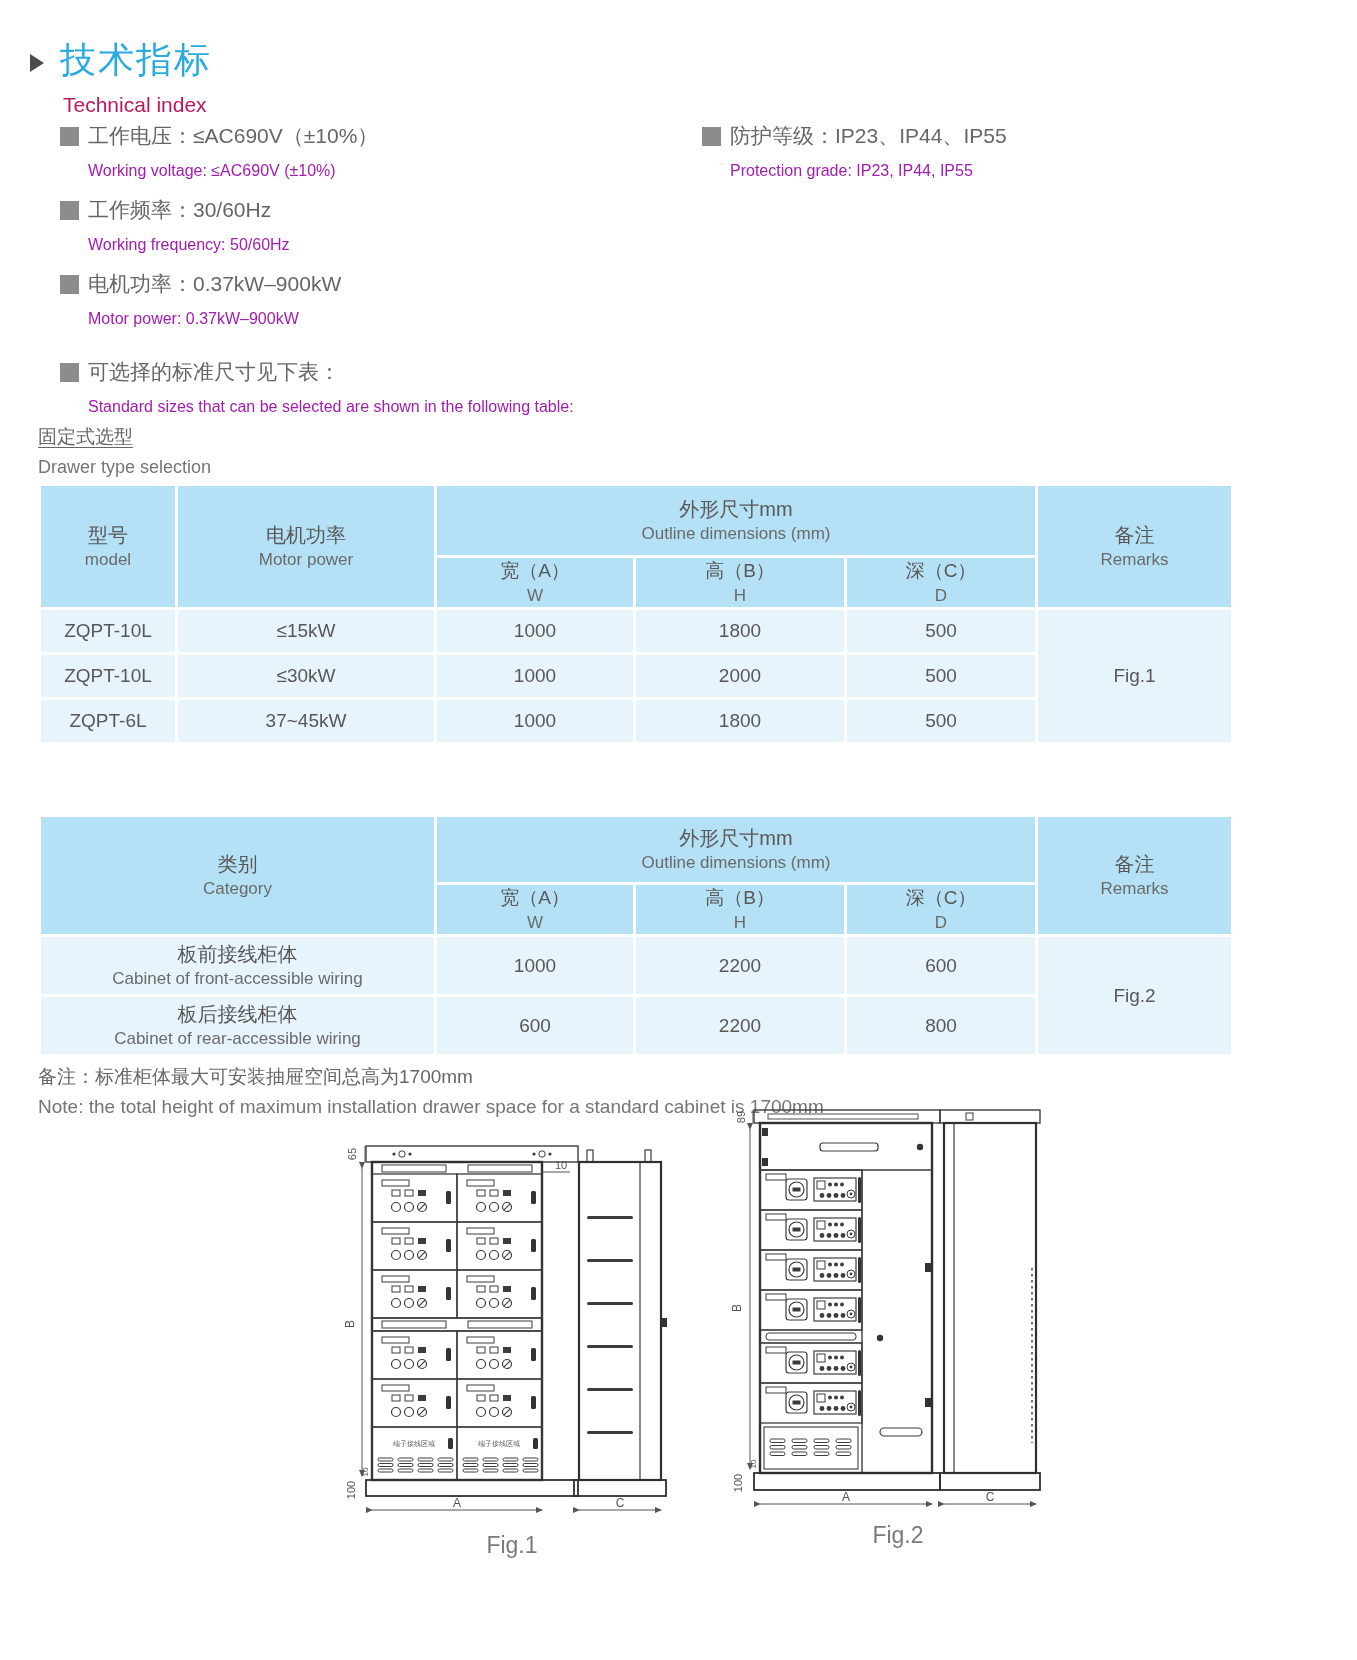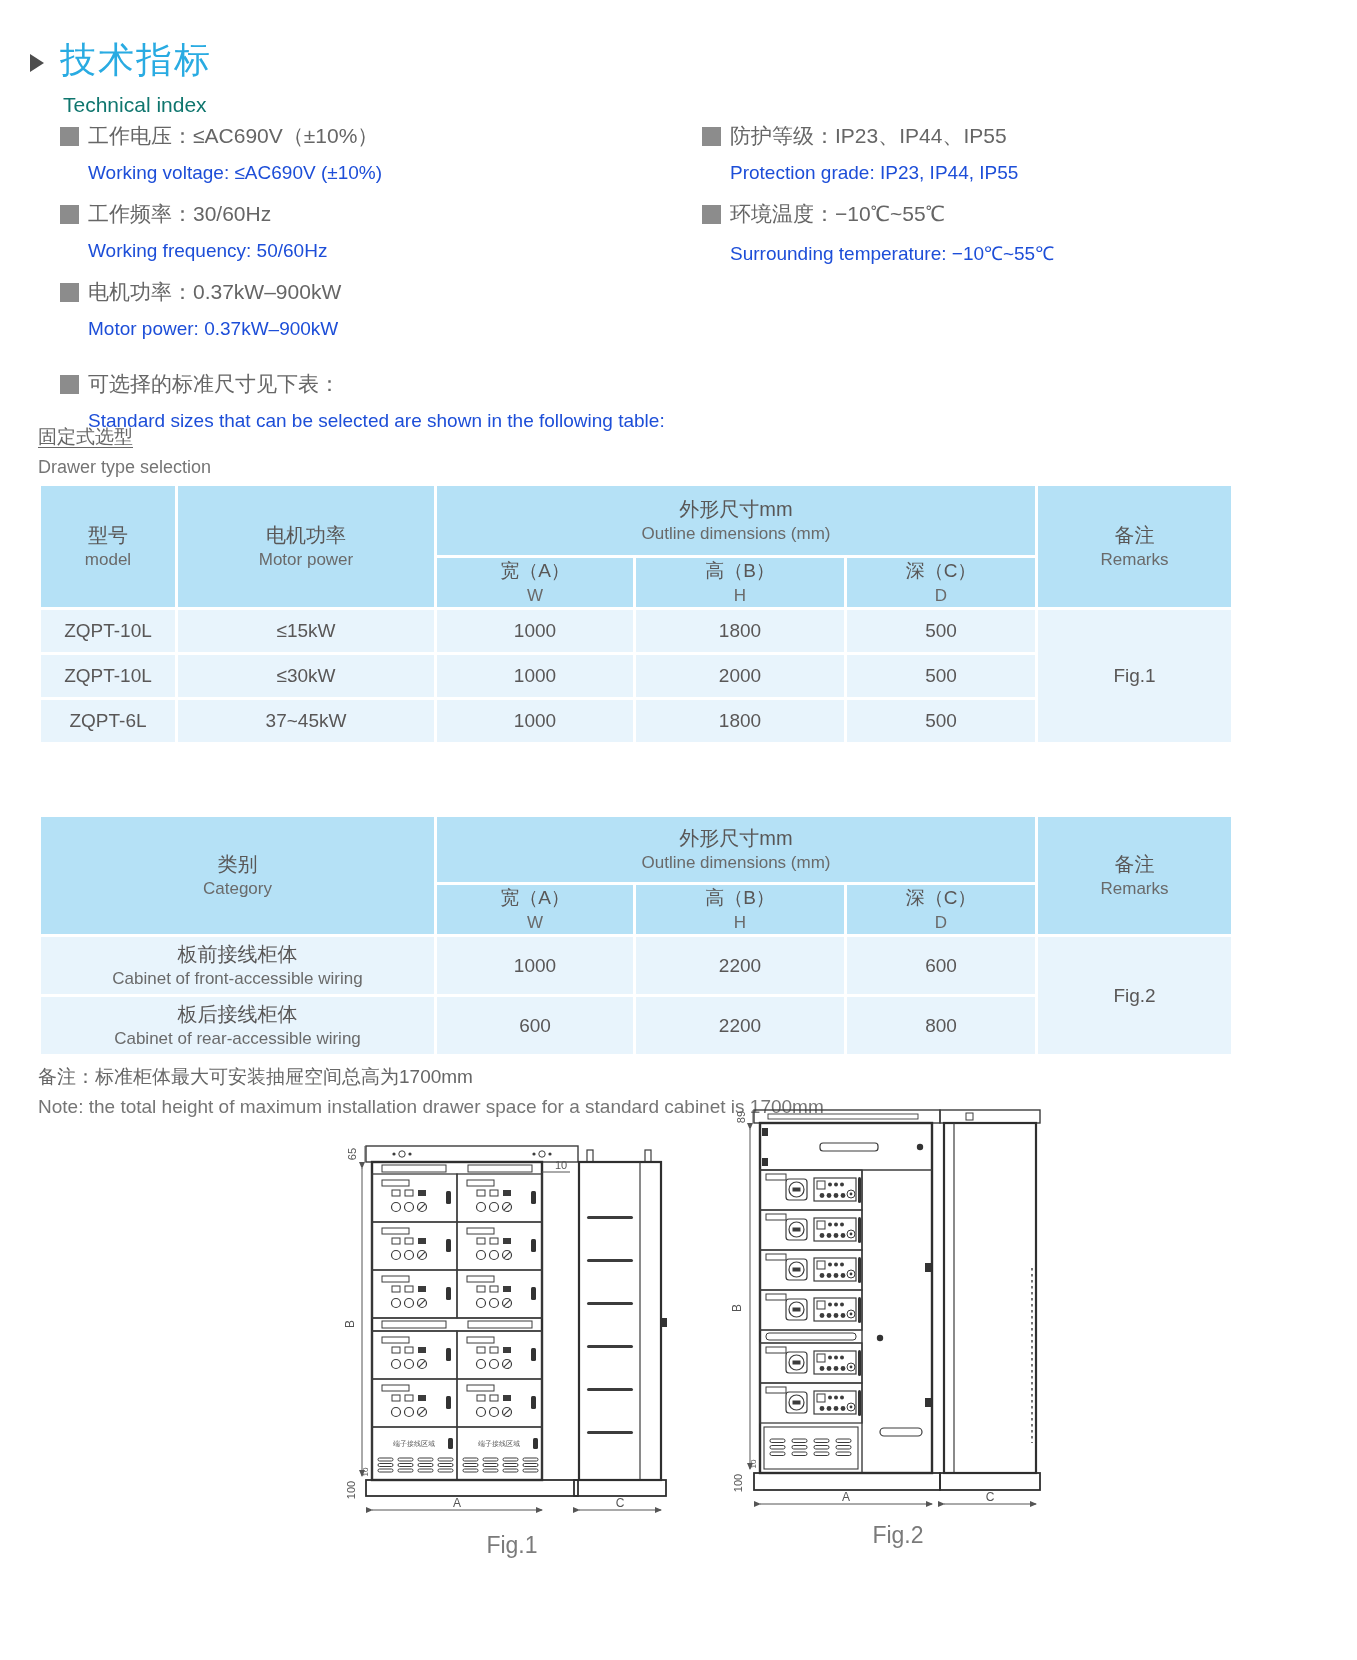--- a/index.html
+++ b/index.html
@@ -5,29 +5,29 @@
   html,body{margin:0;padding:0;background:#ffffff;}
   .page{
     position:relative;width:1357px;height:1660px;background:#ffffff;
     font-family:"Liberation Sans", sans-serif;color:#595757;overflow:hidden;
   }
   
   .hdr{position:absolute;left:30px;top:36px;}
   .hdr-row{display:flex;align-items:center;}
   .hdr-arrow{width:0;height:0;border-left:14px solid #4d4d4d;border-top:9px solid transparent;border-bottom:9px solid transparent;margin-right:16px;margin-top:4px;}
   .hdr-title{font-size:36px;color:#29abe2;letter-spacing:2px;}
-  .hdr-sub{font-size:21px;color:#0f766e;margin-left:33px;margin-top:8px;}
+  .hdr-sub{font-size:21px;color:#be185d;margin-left:33px;margin-top:8px;}
   
   .specs-col{position:absolute;top:122px;}
   .specs-left{left:60px;}
   .specs-right{left:702px;}
   .spec-item{margin-bottom:16px;}
   .spec-zh{display:flex;align-items:center;font-size:21px;color:#666;}
   .bullet{width:19px;height:19px;background:#8c8c8c;margin-right:9px;flex:0 0 auto;}
-  .spec-en{font-size:19px;color:#1d4ed8;margin-left:28px;margin-top:12px;}
+  .spec-en{font-size:16px;color:#a21caf;margin-left:28px;margin-top:12px;}
   .spec-gap{height:14px;}
   
   .cap{position:absolute;left:38px;}
   .cap-zh{font-size:19px;color:#666;text-decoration:underline;text-underline-offset:4px;}
   .cap-en{font-size:18px;color:#757575;margin-top:7px;}
   .note{position:absolute;left:38px;}
   .note-zh{font-size:19px;color:#666;}
   .note-en{font-size:19px;color:#757575;margin-top:6px;}
   
   table.spec{border-collapse:collapse;table-layout:fixed;position:absolute;left:38px;width:1193px;}
@@ -94,27 +94,20 @@
   </div>
 
   <div class="specs-col specs-right">
     <div class="spec-item">
       <div class="spec-zh">
           <span class="bullet"></span>
           <span>防护等级：IP23、IP44、IP55</span>
         </div>
       <div class="spec-en">Protection grade: IP23, IP44, IP55</div>
     </div>
-    <div class="spec-item">
-      <div class="spec-zh">
-          <span class="bullet"></span>
-          <span>环境温度：−10℃~55℃</span>
-        </div>
-      <div class="spec-en">Surrounding temperature: −10℃~55℃</div>
-    </div>
   </div>
 
   <div class="cap" style="top:424px;">
     <div class="cap-zh">固定式选型</div>
     <div class="cap-en">Drawer type selection</div>
   </div>
 
   <table class="spec" style="top:483px;">
     <colgroup>
         <col style="width:137px">

